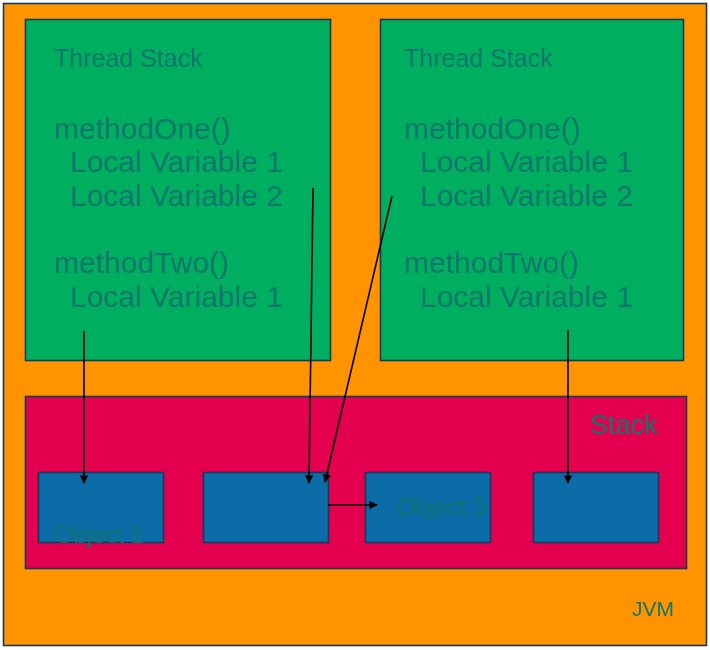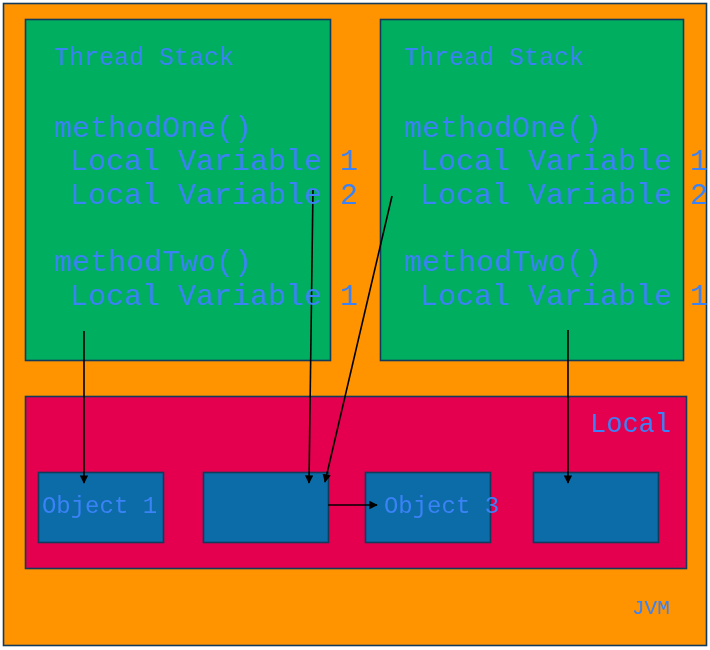--- a/index.html
+++ b/index.html
@@ -28,22 +28,22 @@
   .layer-text {
     position: absolute;
     left: 0;
     top: 0;
     width: 710px;
     height: 650px;
     pointer-events: none;
   }
   .lbl {
     position: absolute;
-    color: #3b82f6;
-    font-family: Liberation Mono, monospace;
+    color: #0f766e;
+    font-family: Liberation Sans, sans-serif;
     white-space: pre;
     line-height: 1.0;
   }
   .stack-title {
     font-size: 25px;
   }
   .stack-line {
     font-size: 30px;
   }
   .obj-label {
@@ -102,21 +102,21 @@
     <div class="lbl stack-line" style="left:54px; top:248px;">methodTwo()</div>
     <div class="lbl stack-line" style="left:70px; top:282px;">Local Variable 1</div>
 
     <div class="lbl stack-title" style="left:404px; top:46px;">Thread Stack</div>
     <div class="lbl stack-line" style="left:404px; top:114px;">methodOne()</div>
     <div class="lbl stack-line" style="left:420px; top:147px;">Local Variable 1</div>
     <div class="lbl stack-line" style="left:420px; top:181px;">Local Variable 2</div>
     <div class="lbl stack-line" style="left:404px; top:248px;">methodTwo()</div>
     <div class="lbl stack-line" style="left:420px; top:282px;">Local Variable 1</div>
 
-    <div class="lbl heap-label" style="left:590px; top:412px;">Local</div>
+    <div class="lbl heap-label" style="left:590px; top:412px;">Stack</div>
 
-    <div class="lbl obj-label" style="left:38px; top:495px; width:123px;">Object 1</div>
+    <div class="lbl obj-label" style="left:38px; top:523px; width:123px;">Object 1</div>
     <div class="lbl obj-label" style="left:379px; top:495px; width:125px;">Object 3</div>
 
     <div class="lbl jvm-label" style="left:632px; top:598px;">JVM</div>
 
   </div>
 </div>
 
 </body></html>

